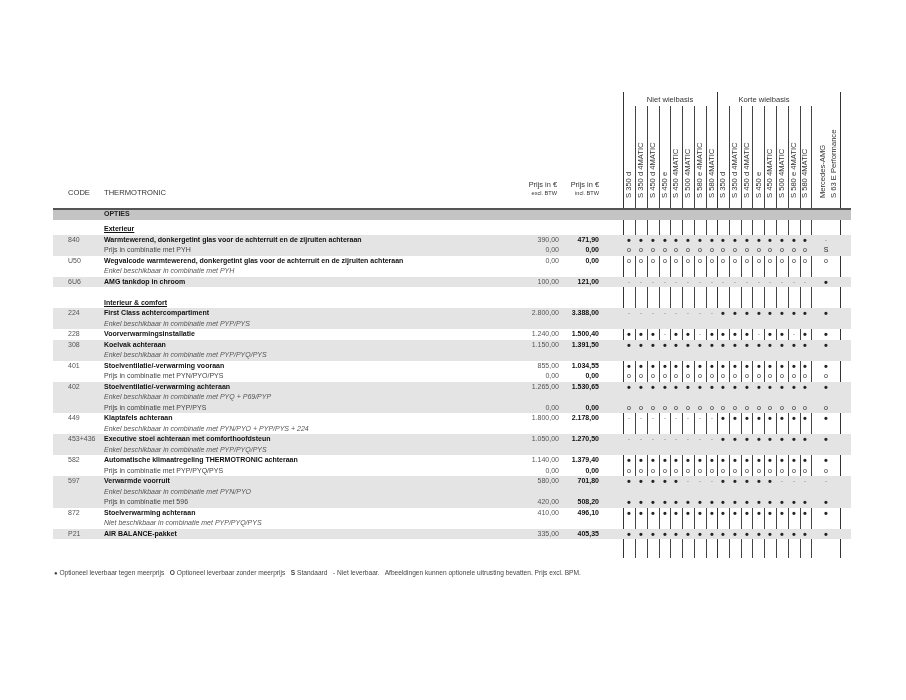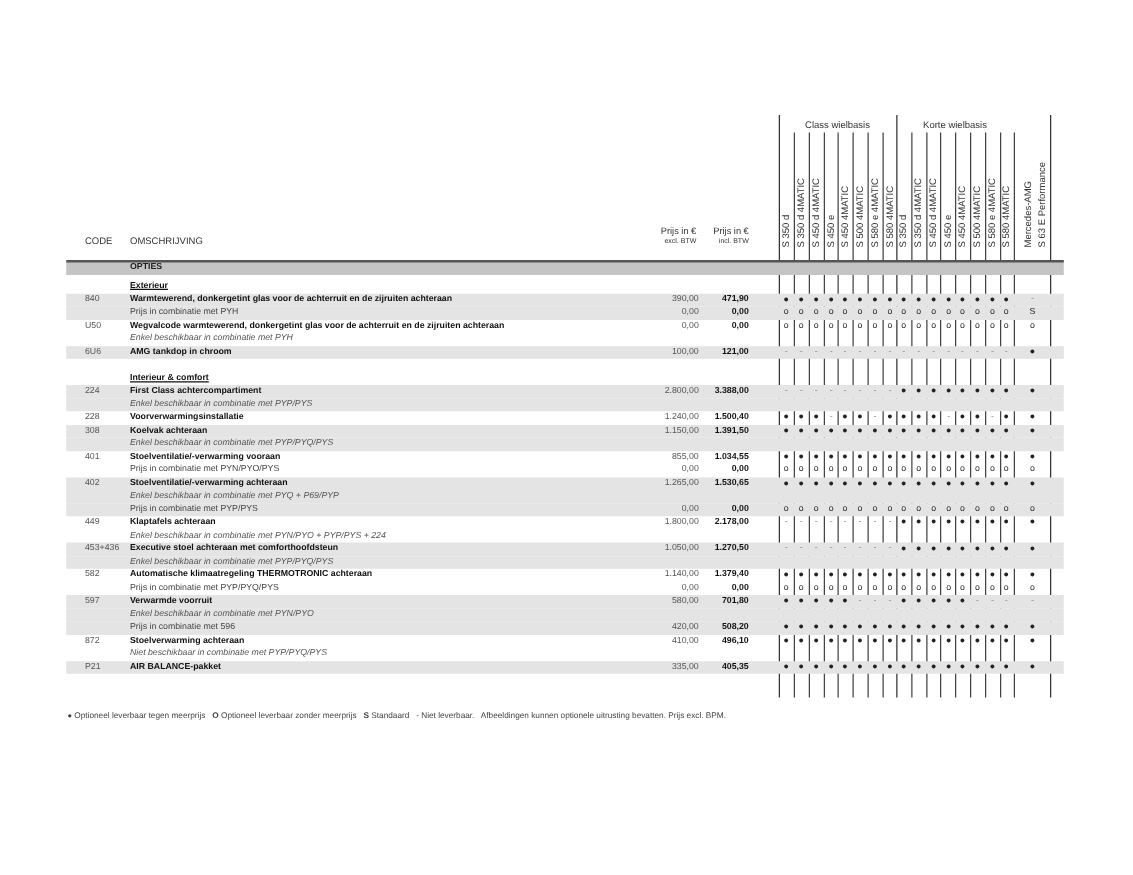--- a/index.html
+++ b/index.html
@@ -28,32 +28,32 @@
   .excl { right:292px; color:#555; text-align:right; }
   .incl { right:252px; font-weight:bold; color:#111; text-align:right; }
   .mk { position:absolute; width:10px; margin-left:-5px; text-align:center; font-size:7px; line-height:10.5px; }
   .mk.dash { color:#888; }
   .footer { position:absolute; left:54px; top:569px; font-size:6.6px; color:#444; white-space:nowrap; }
 </style>
 </head>
 <body>
 
 <div class="hdr" style="left:68px;top:188px;">CODE</div>
-<div class="hdr" style="left:104px;top:188px;">OMSCHRIJVING</div>
+<div class="hdr" style="left:104px;top:188px;">THERMOTRONIC</div>
 
 <div class="pricehdr" style="right:349px;top:180px;">
   <span>Prijs in €</span>
   <small>excl. BTW</small>
 </div>
 <div class="pricehdr" style="right:307px;top:180px;">
   <span>Prijs in €</span>
   <small>incl. BTW</small>
 </div>
 
-<div class="grouphead" style="left:623px;width:94px;top:95px;">Class wielbasis</div>
+<div class="grouphead" style="left:623px;width:94px;top:95px;">Niet wielbasis</div>
 <div class="grouphead" style="left:717px;width:94px;top:95px;">Korte wielbasis</div>
 
 <div id="model-headers">
     <div class="colhead" style="left: 624px; top: 198px;">S 350 d</div>
     <div class="colhead" style="left: 636px; top: 198px;">S 350 d 4MATIC</div>
     <div class="colhead" style="left: 648px; top: 198px;">S 450 d 4MATIC</div>
     <div class="colhead" style="left: 660px; top: 198px;">S 450 e</div>
     <div class="colhead" style="left: 671px; top: 198px;">S 450 4MATIC</div>
     <div class="colhead" style="left: 683px; top: 198px;">S 500 4MATIC</div>
     <div class="colhead" style="left: 695px; top: 198px;">S 580 e 4MATIC</div>

